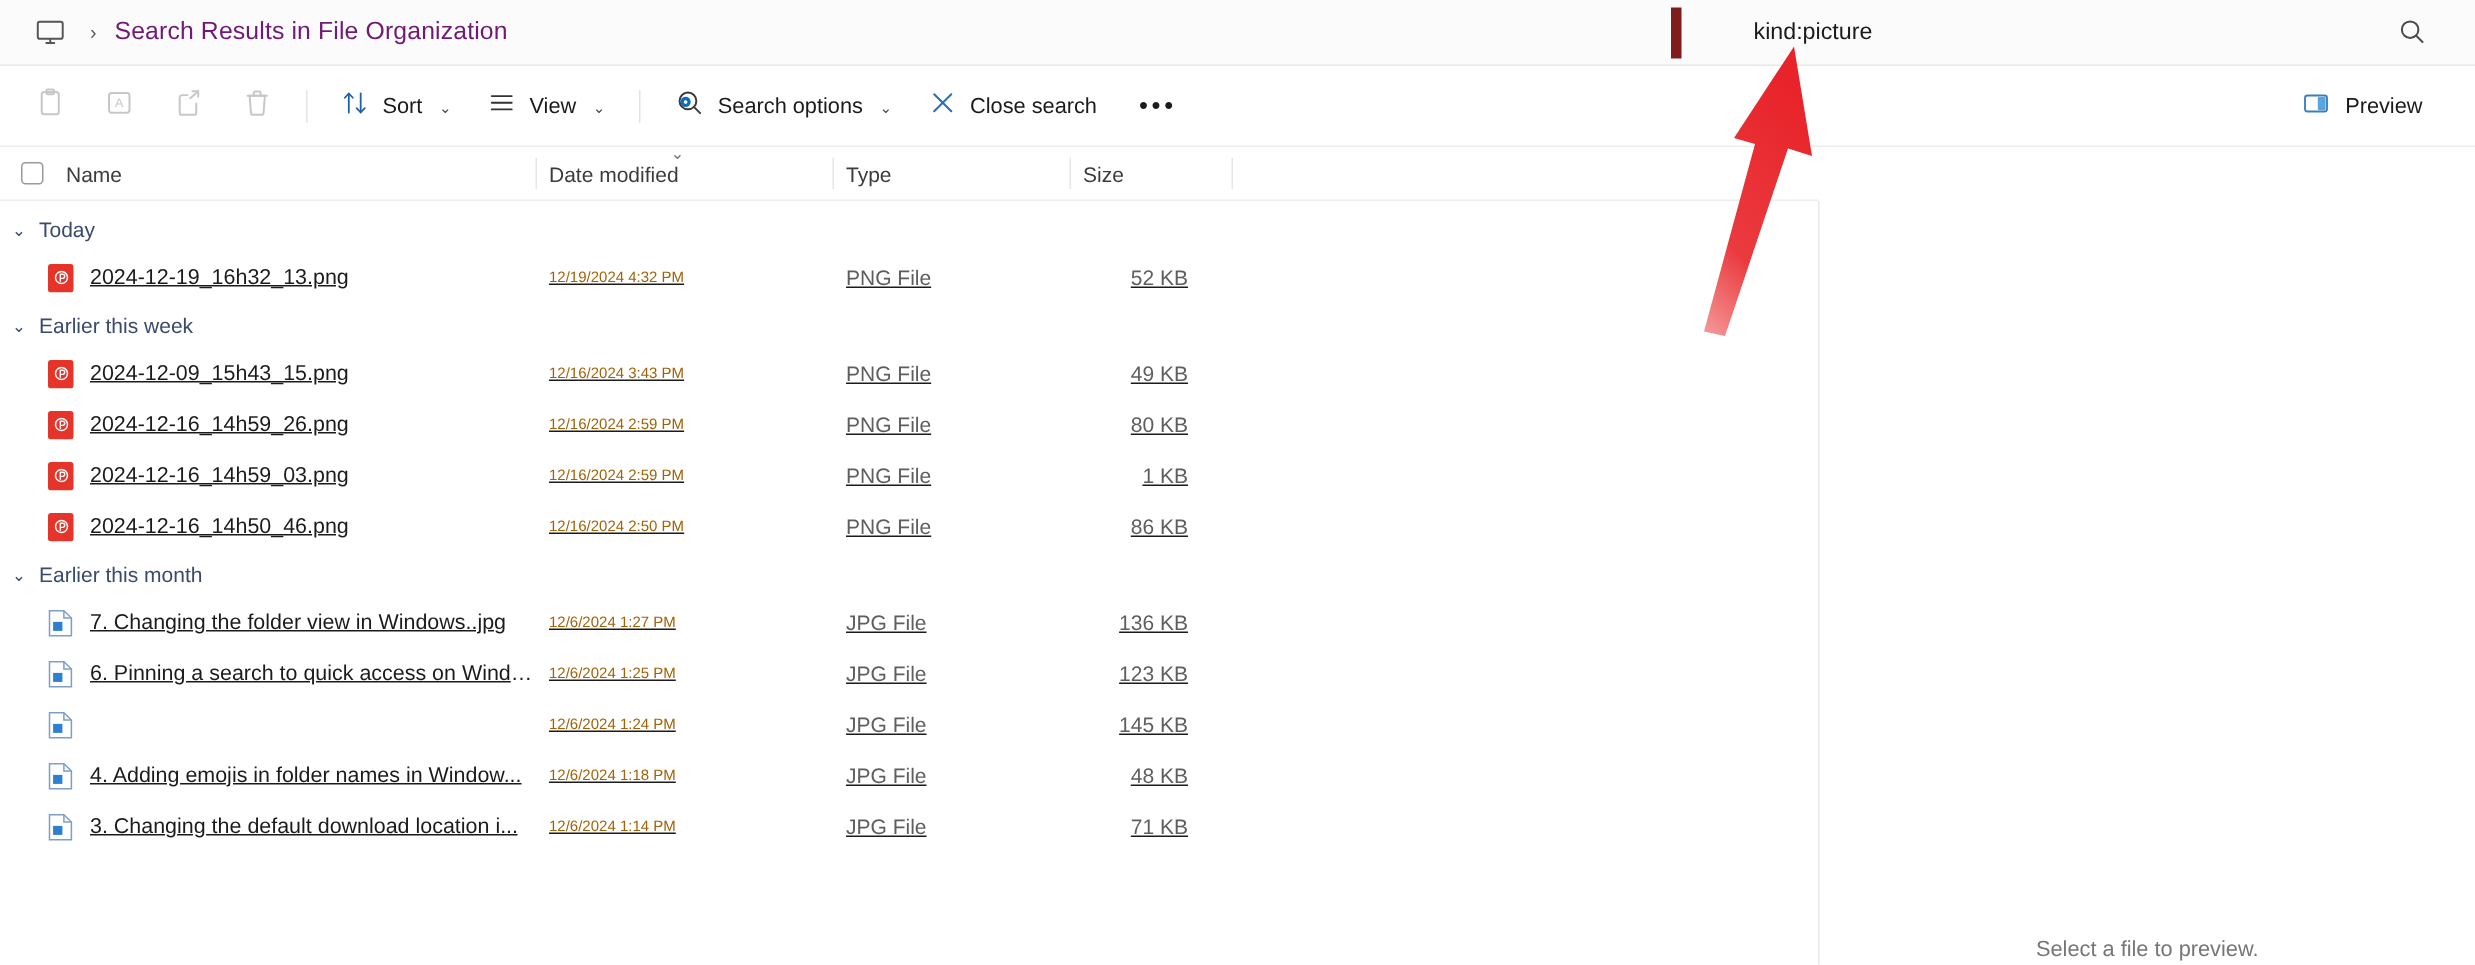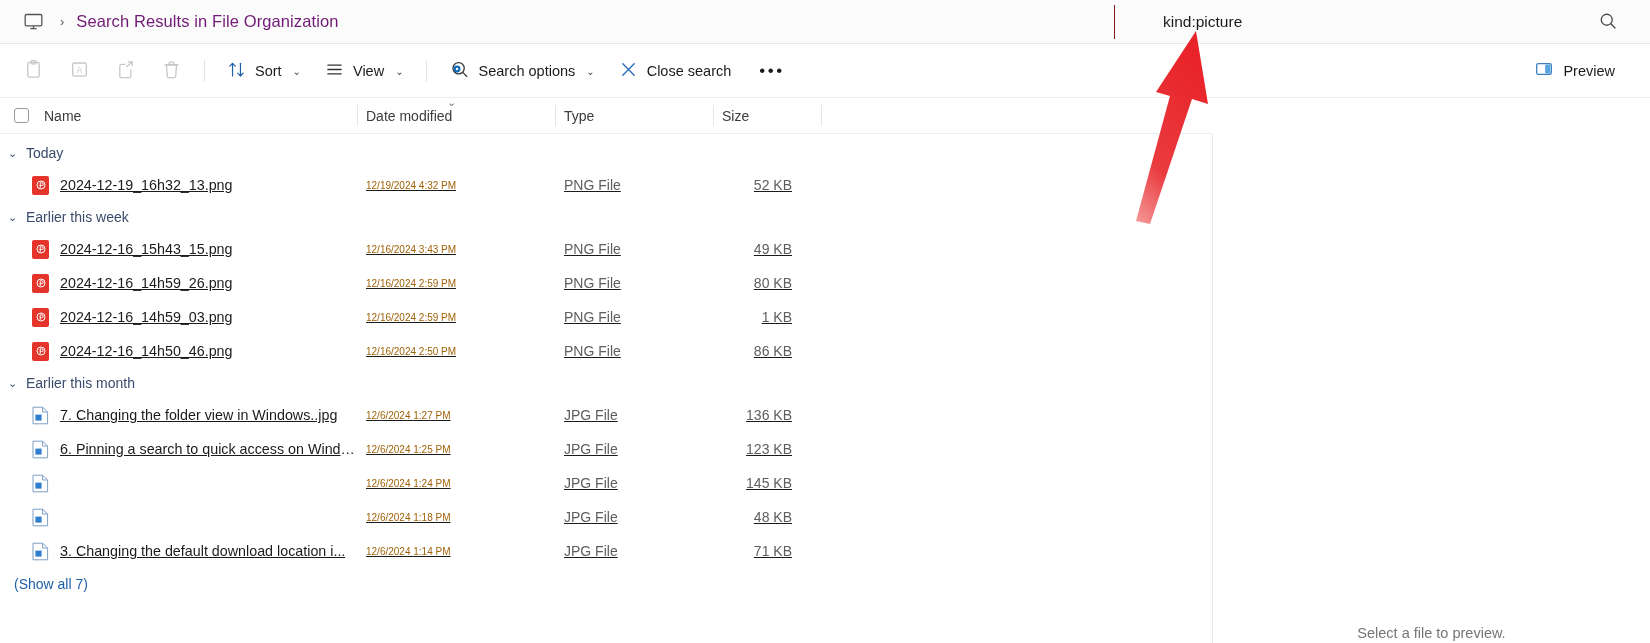--- a/index.html
+++ b/index.html
@@ -19,21 +19,21 @@
     border-bottom: 1px solid #e8e8e8;
   }
   .addr-zone { display:flex; align-items:center; height:34px; padding-left:22px; flex:1; }
   .pc-icon { width: 22px; height: 22px; display:flex; align-items:center; justify-content:center; color:#555; }
   .crumb-sep { color:#5a5a5a; font-size:13px; margin:0 12px 0 16px; font-weight:400; }
   .crumb-text { font-size: 16.5px; color: #701a75; letter-spacing:0.1px; }
 
   .search-zone {
     width: 530px; height: 34px; position:relative;
     display:flex; align-items:center;
-    border-left: 1px solid #7f1d1d;
+    border-left: 7px solid #7f1d1d;
     margin-right: 6px;
   }
   .search-text { font-size: 15.5px; color:#1b1b1b; margin-left: 48px; }
   .search-glass { position:absolute; right: 26px; top: 6px; color:#4a4a4a; }
 
   
   .cmdbar {
     position: relative; height: 54px; width:100%;
     display:flex; align-items:center;
     background:#fff;
@@ -288,21 +288,21 @@
           <span>Earlier this week</span>
         </div>
         <div class="row">
           <div class="cell-name">
             <span class="ico ico-png">
               <svg width="12" height="12" viewBox="0 0 24 24">
                 <circle cx="12" cy="12" r="8" fill="none" stroke="#ffffff" stroke-width="2"></circle>
                 <path d="M10.4 17V7.6h3.1a2.8 2.8 0 0 1 0 5.6h-3.1" fill="none" stroke="#ffffff" stroke-width="1.9" stroke-linecap="round" stroke-linejoin="round"></path>
               </svg>
             </span>
-            <span class="fname">2024-12-16_15h43_15.png</span>
+            <span class="fname">2024-12-09_15h43_15.png</span>
           </div>
           <div class="cell-date">12/16/2024 3:43 PM</div>
           <div class="cell-type">PNG File</div>
           <div class="cell-size">49 KB</div>
         </div>
         <div class="row">
           <div class="cell-name">
             <span class="ico ico-png">
               <svg width="12" height="12" viewBox="0 0 24 24">
                 <circle cx="12" cy="12" r="8" fill="none" stroke="#ffffff" stroke-width="2"></circle>
@@ -385,39 +385,39 @@
           <div class="cell-type">JPG File</div>
           <div class="cell-size">145 KB</div>
         </div>
         <div class="row">
           <div class="cell-name">
             <span class="ico"><svg width="17" height="19" viewBox="0 0 17 19">
                 <path d="M1 1.2h9.6L15.6 6v11.8H1z" fill="#ffffff" stroke="#7d9fc4" stroke-width="1"></path>
                 <path d="M10.6 1.2V6h5" fill="none" stroke="#7d9fc4" stroke-width="1"></path>
                 <rect x="3.4" y="8.6" width="6.2" height="6" fill="#2f7fd0"></rect>
               </svg></span>
+            <span class="fname">4. Adding emojis in folder names in Window...</span>
           </div>
           <div class="cell-date">12/6/2024 1:18 PM</div>
           <div class="cell-type">JPG File</div>
           <div class="cell-size">48 KB</div>
         </div>
         <div class="row">
           <div class="cell-name">
             <span class="ico"><svg width="17" height="19" viewBox="0 0 17 19">
                 <path d="M1 1.2h9.6L15.6 6v11.8H1z" fill="#ffffff" stroke="#7d9fc4" stroke-width="1"></path>
                 <path d="M10.6 1.2V6h5" fill="none" stroke="#7d9fc4" stroke-width="1"></path>
                 <rect x="3.4" y="8.6" width="6.2" height="6" fill="#2f7fd0"></rect>
               </svg></span>
             <span class="fname">3. Changing the default download location i...</span>
           </div>
           <div class="cell-date">12/6/2024 1:14 PM</div>
           <div class="cell-type">JPG File</div>
           <div class="cell-size">71 KB</div>
         </div>
-        <div class="showall">(Show all 7)</div>
       </div>
 
     <div class="preview-pane">
       <span class="preview-text">Select a file to preview.</span>
     </div>
   </div>
 
   <svg class="arrow-layer" viewBox="0 0 1650 643">
     <defs>
       <linearGradient id="agrad" x1="0" y1="1" x2="0.35" y2="0">

